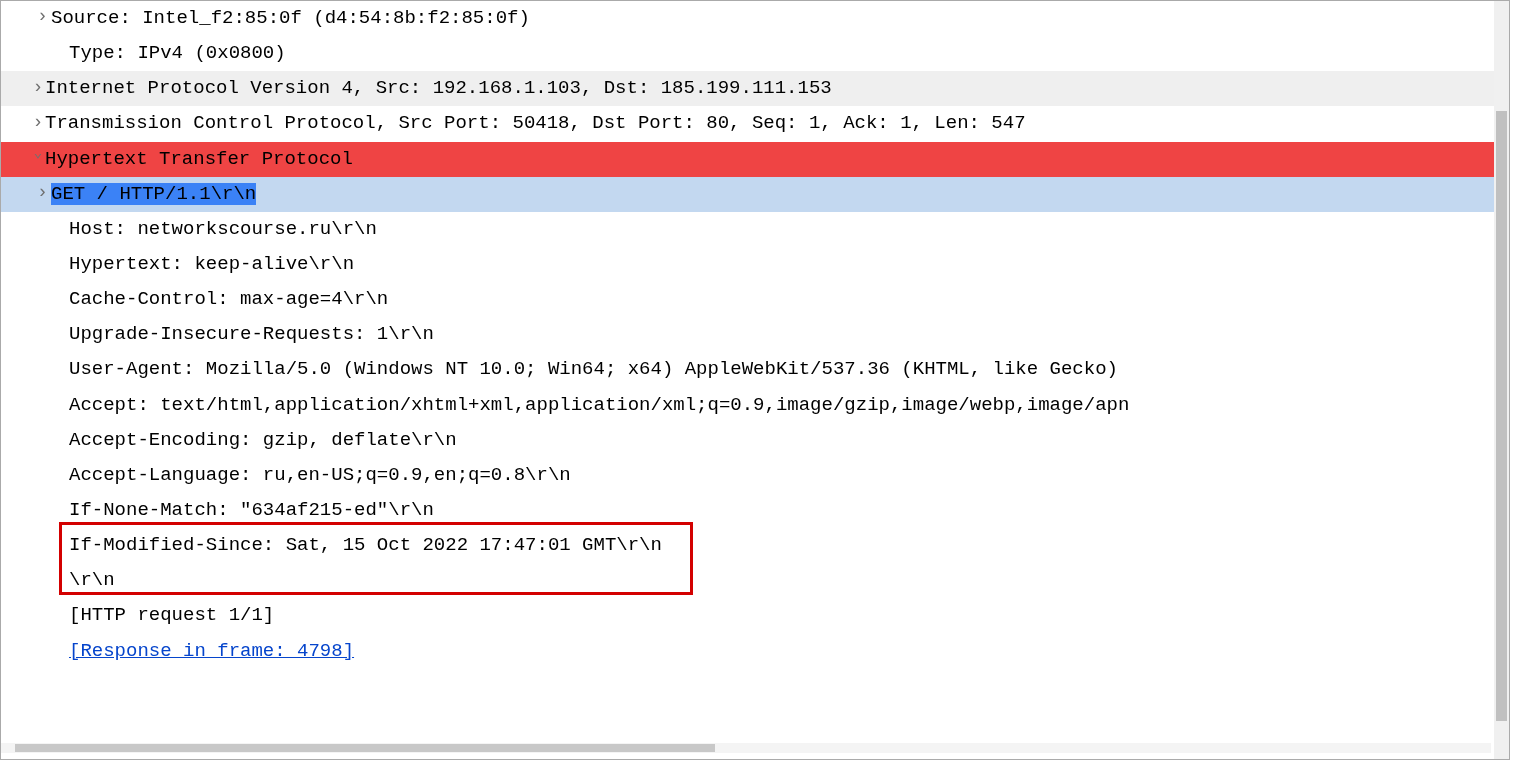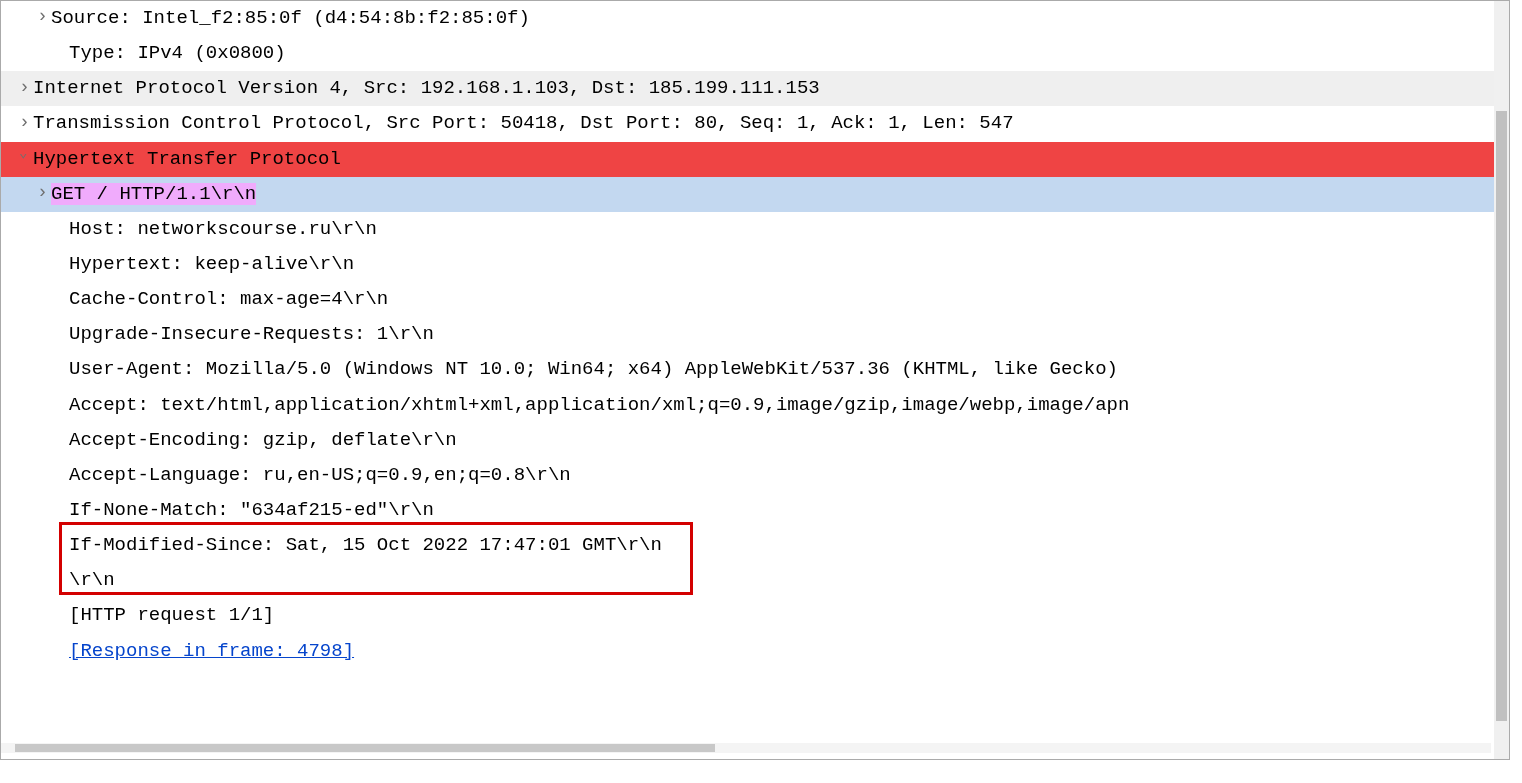--- a/index.html
+++ b/index.html
@@ -21,21 +21,21 @@
     background: #fff;
     position: relative;
     height: 760px;
     overflow: hidden;
   }
   .line {
     white-space: pre;
     line-height: 1.85;
     padding-left: 0;
   }
-  .indent0 { padding-left: 18px; }
+  .indent0 { padding-left: 30px; text-align: center; }
   .indent1 { padding-left: 36px; }
   .indent2 { padding-left: 68px; }
   .caret {
     display: inline-block;
     width: 14px;
     color: #707070;
     font-size: 13px;
     vertical-align: middle;
     position: relative;
     top: -1px;
@@ -104,21 +104,21 @@
 
   <div class="row">
     <span class="line indent0"><span class="caret caret-right"></span><span>Transmission Control Protocol, Src Port: 50418, Dst Port: 80, Seq: 1, Ack: 1, Len: 547</span></span>
   </div>
 
   <div class="row row-sel">
     <span class="line indent0"><span class="caret caret-down"></span><span>Hypertext Transfer Protocol</span></span>
   </div>
 
   <div class="row row-sel-light">
-    <span class="line indent1"><span class="caret caret-right"></span><span style="background:#f0abfc;">GET / HTTP/1.1\r\n</span></span>
+    <span class="line indent1"><span class="caret caret-right"></span><span style="background:#3b82f6;">GET / HTTP/1.1\r\n</span></span>
   </div>
 
   <div class="row">
     <span class="line indent2"><span>Host: networkscourse.ru\r\n</span></span>
   </div>
 
   <div class="row">
     <span class="line indent2"><span>Hypertext: keep-alive\r\n</span></span>
   </div>
 

